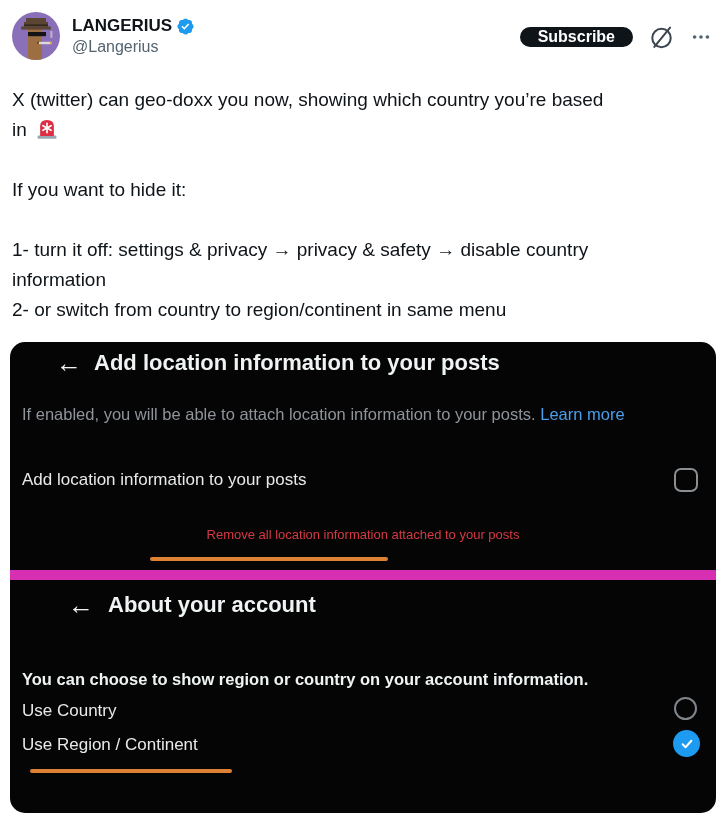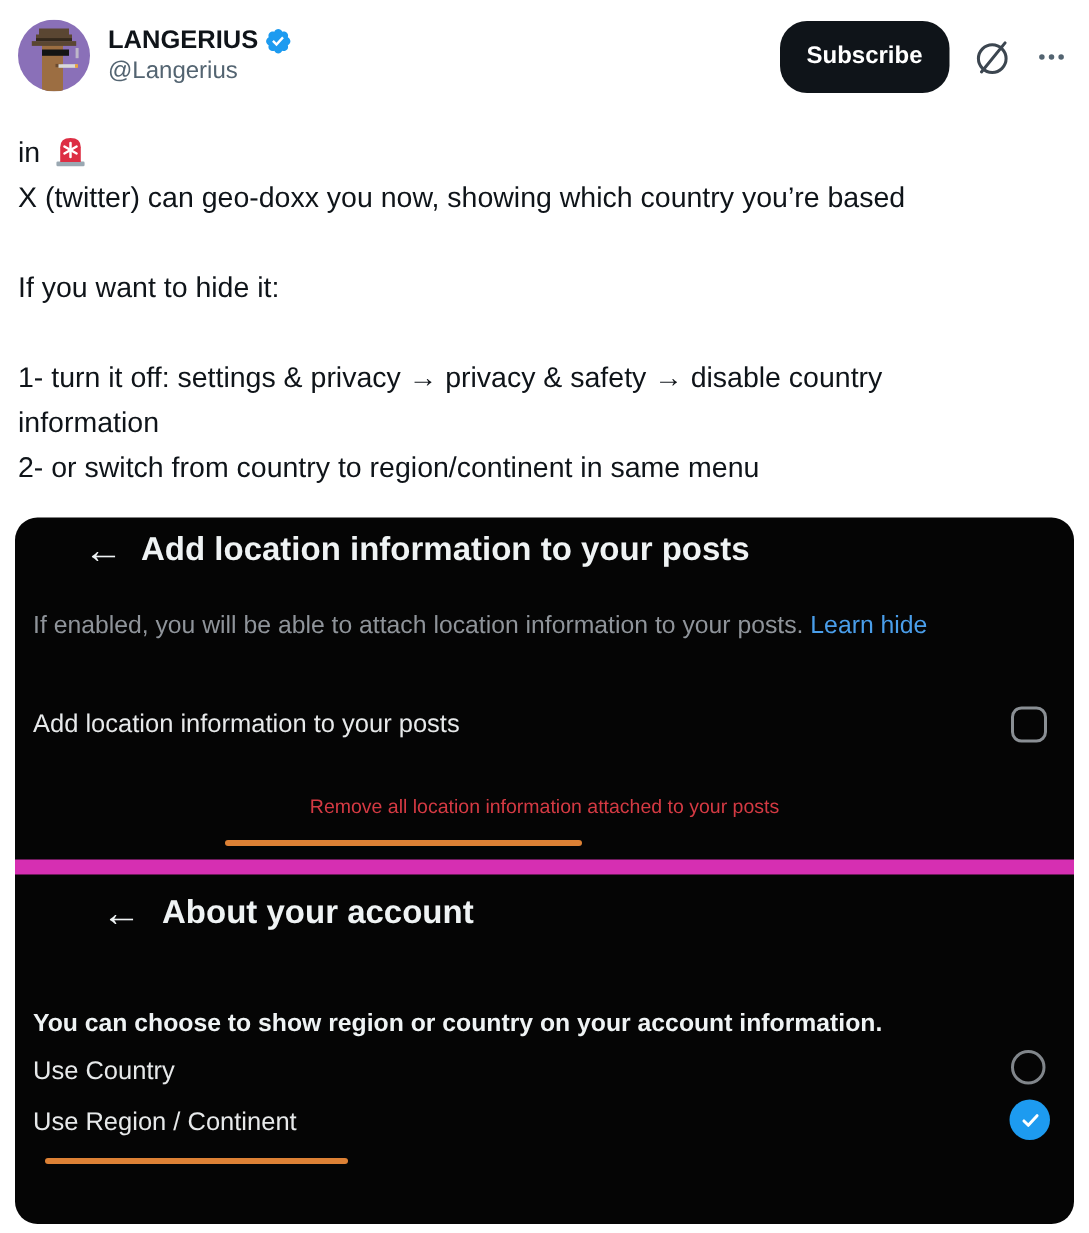--- a/index.html
+++ b/index.html
@@ -9,21 +9,21 @@
   
   .header { display:flex; align-items:center; padding:12px 14px 0 12px; }
   .avatar { width:48px; height:48px; border-radius:50%; overflow:hidden; flex:0 0 48px; cursor:pointer; }
   .id-block { margin-left:12px; padding-top:2px; }
   .name-row { display:flex; align-items:center; gap:4px; }
   .name { font-size:17px; font-weight:700; color:#0f1419; line-height:20px; }
   .badge { width:19px; height:19px; display:inline-block; }
   .handle { font-size:16px; color:#536471; line-height:22px; }
   .controls { margin-left:auto; display:flex; align-items:center; gap:15px; padding-top:2px; }
   .subscribe { background:#0f1419; color:#fff; font-weight:700; font-size:16px;
-    font-family:inherit; border:none; border-radius:18px; height:48px; padding:0 18px; cursor:pointer; }
+    font-family:inherit; border:none; border-radius:18px; height:20px; padding:0 18px; cursor:pointer; }
   .grok-btn, .more-btn { background:none; border:none; cursor:pointer; display:flex; align-items:center; }
 
   
   .tweet-text { padding:0 12px; margin-top:25px; font-size:19px; line-height:30px; color:#0f1419; }
   .tweet-text .gap { height:30px; }
   .emoji { width:26px; height:26px; vertical-align:-5px; margin-left:7px; }
 
   
   .embed { position:relative; width:706px; height:471px; margin:17px 10px 0 10px;
     background:#050505; border-radius:15px; overflow:hidden; cursor:pointer; }
@@ -81,48 +81,48 @@
       <svg width="22" height="22" viewBox="0 0 24 24" fill="#536471">
         <circle cx="5" cy="12" r="2"></circle>
           <circle cx="12" cy="12" r="2"></circle>
           <circle cx="19" cy="12" r="2"></circle>
       </svg>
     </button>
   </div>
 </div>
 
 <div class="tweet-text">
+  <div>X (twitter) can geo-doxx you now, showing which country you’re based</div>
   <div>
     <span>in</span><svg class="emoji" viewBox="0 0 36 36">
       <rect x="5" y="28.5" width="26" height="4.5" rx="1.2" fill="#9aa8b2"></rect>
       <path d="M8.5 29 V15.5 Q8.5 7 18 7 Q27.5 7 27.5 15.5 V29 Z" fill="#dd2e44"></path>
       <g stroke="#ffffff" stroke-width="2.3" stroke-linecap="round">
         <line x1="18" y1="11.5" x2="18" y2="24.5"></line>
         <line x1="12.4" y1="14.8" x2="23.6" y2="21.2"></line>
         <line x1="12.4" y1="21.2" x2="23.6" y2="14.8"></line>
       </g>
     </svg>
   </div>
-  <div>X (twitter) can geo-doxx you now, showing which country you’re based</div>
   <div class="gap"></div>
   <div>If you want to hide it:</div>
   <div class="gap"></div>
   <div>1- turn it off: settings &amp; privacy → privacy &amp; safety → disable country</div>
   <div>information</div>
   <div>2- or switch from country to region/continent in same menu</div>
 </div>
 
 <div class="embed">
 
   <div class="abs" style="top:0; left:0; right:0; height:228px;">
     <span class="abs back-arrow" style="left:46px; top:8px;">←</span>
     <span class="abs shot-title" style="left:84px; top:8px;">Add location information to your posts</span>
     <div class="abs desc-gray" style="left:12px; top:63px;">
       <span>If enabled, you will be able to attach location information to your posts.</span>
-      <span class="learn-more">Learn hide</span>
+      <span class="learn-more">Learn more</span>
     </div>
     <span class="abs row-label" style="left:12px; top:128px;">Add location information to your posts</span>
     <span class="abs checkbox" style="right:18px; top:126px;"></span>
     <div class="abs remove-link" style="left:0; top:185px;">Remove all location information attached to your posts</div>
     <span class="abs underline" style="left:140px; top:215px; width:238px;"></span>
   </div>
 
   <div class="abs divider-pink" style="top:228px; background:#d62fb2;"></div>
 
   <div class="abs" style="top:238px; left:0; right:0; bottom:0;">

